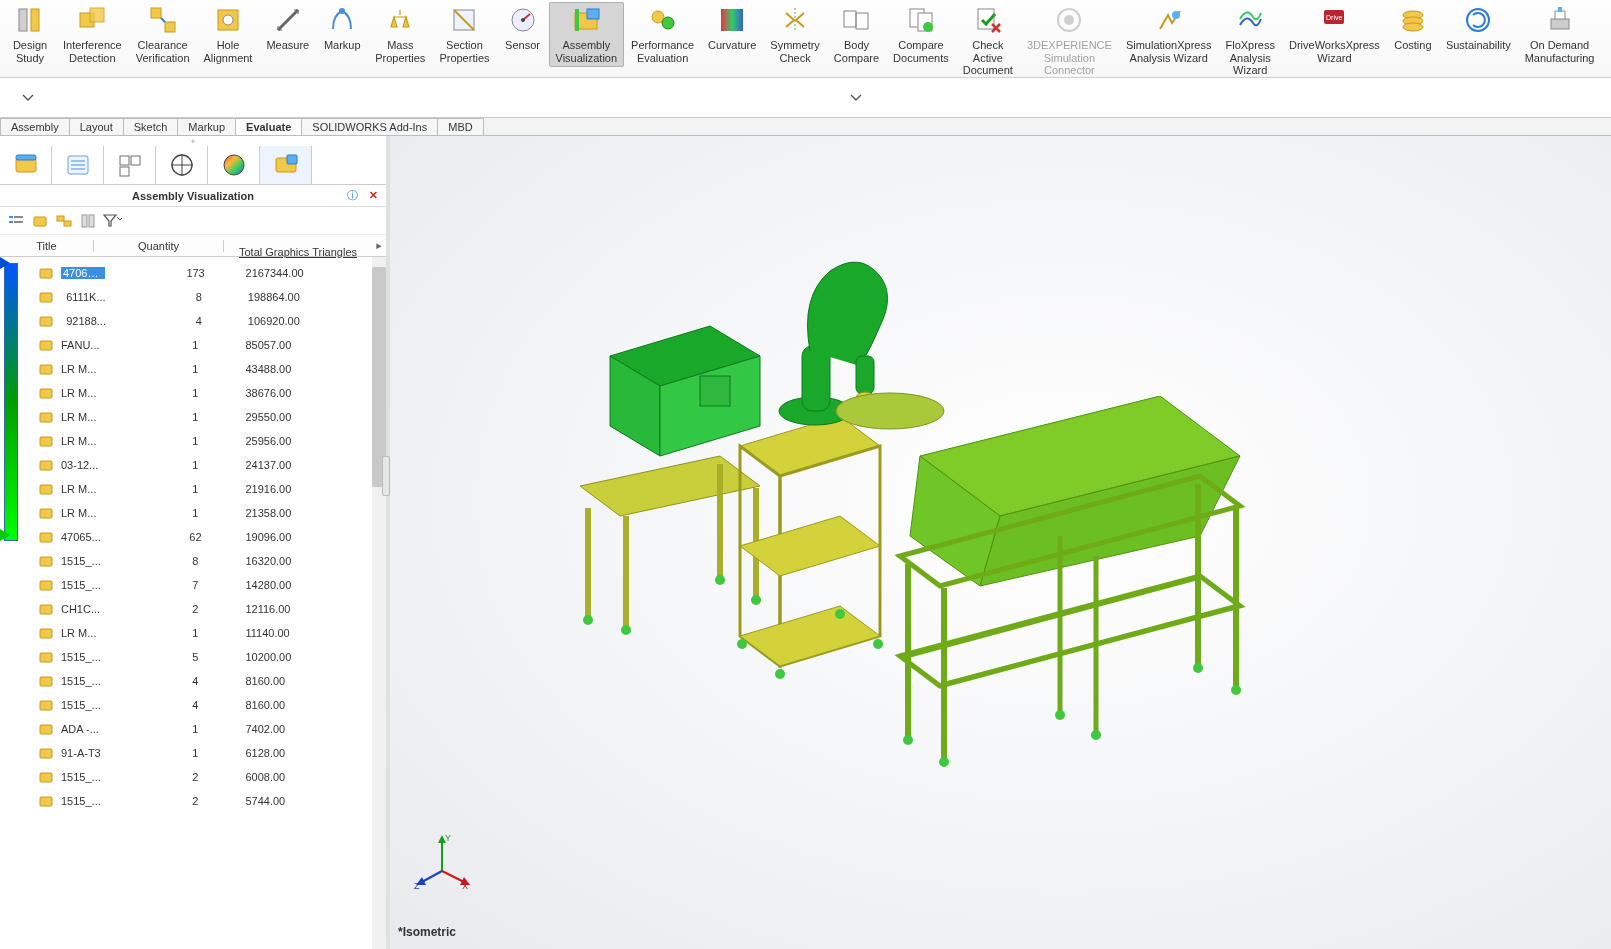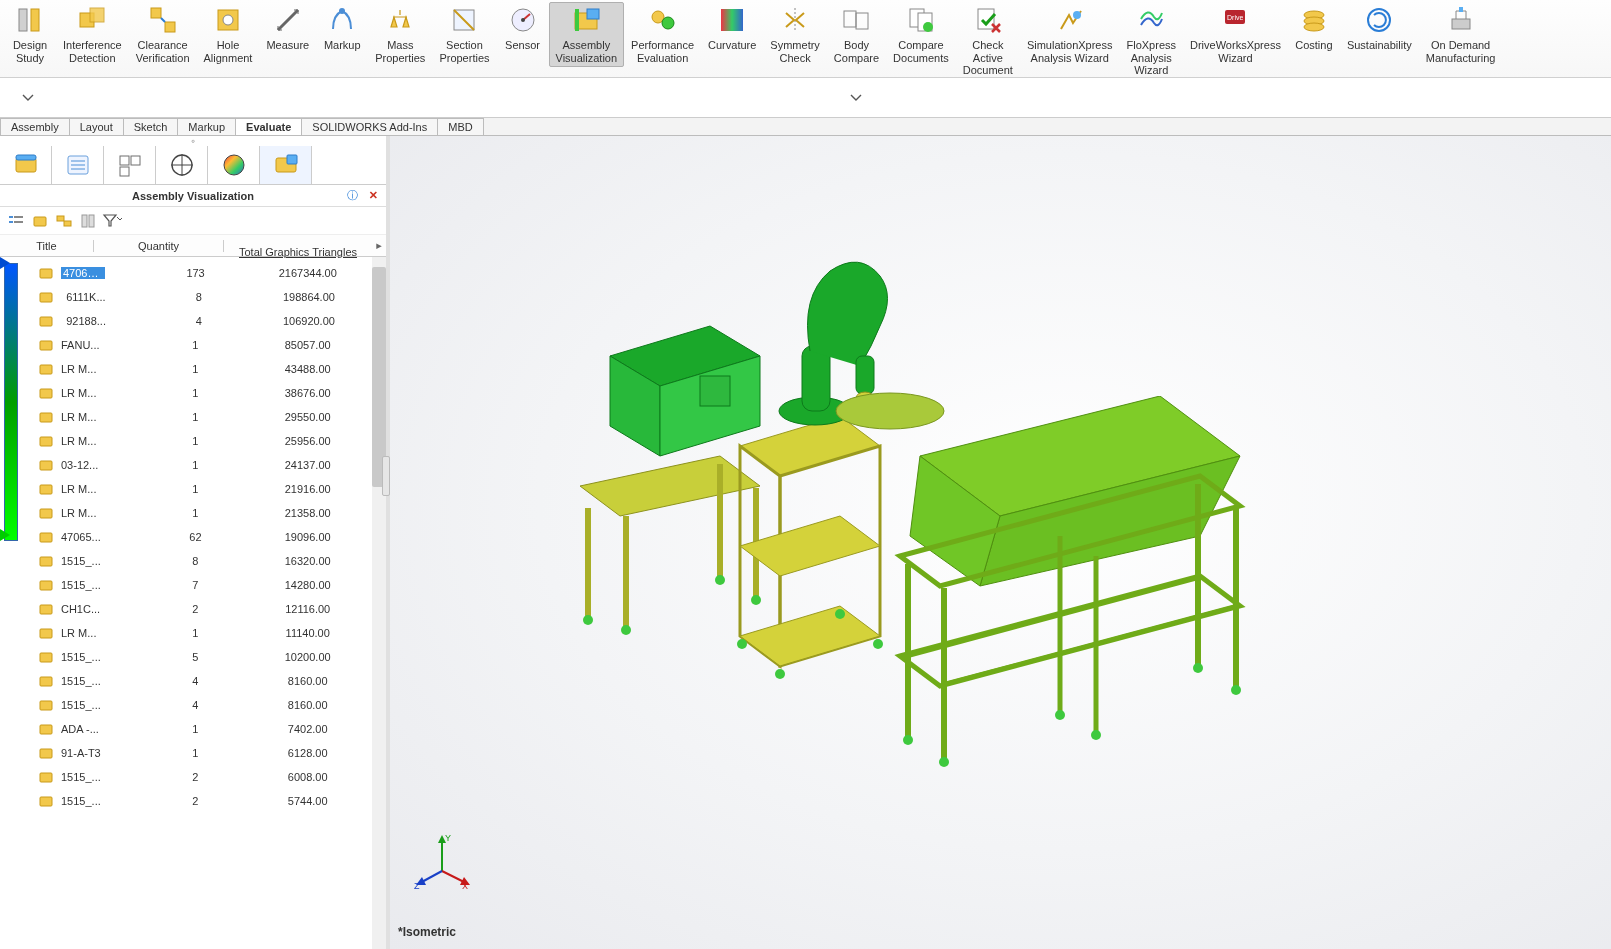--- a/index.html
+++ b/index.html
@@ -48,21 +48,21 @@
 .gradient-bar { position:absolute; left:4px; top:6px; width:14px; height:278px; background: linear-gradient(#0055ff 0%, #009e00 50%, #00ff00 100%); border:1px solid #3366aa; z-index:2; }
 .gradient-handle-top { position:absolute; left:0px; top:0px; width:0;height:0; border-top:6px solid transparent; border-bottom:6px solid transparent; border-left:10px solid #004bd1; z-index:3; }
 .gradient-handle-bot { position:absolute; left:0px; top:272px; width:0;height:0; border-top:6px solid transparent; border-bottom:6px solid transparent; border-left:10px solid #00cc00; z-index:3; }
 
 .rows { padding-left:38px; padding-top:4px; }
 .row { display:flex; align-items:center; height:24px; font-size:11px; }
 .row .ricon { width:18px; height:18px; margin-right:6px; display:flex; align-items:center; justify-content:center; }
 .row .rtitle { width:46px; white-space:nowrap; overflow:hidden; text-overflow:ellipsis; }
 .row.selected .rtitle { background:#3a8fe0; color:#fff; padding:0 2px; }
 .row .rqty { width:106px; text-align:center;margin-left:41px; }
-.row .rtri { width:148px; text-align:center; padding-right:16px; }
+.row .rtri { width:148px; text-align:left; padding-right:16px; }
 
 .scrollbar-stub { position:absolute; right:0; top:0; width:14px; height:100%; background:#f0f0f0; }
 .scrollthumb { position:absolute; right:0; top:10px; width:14px; height:220px; background:#c9c9c9; border-radius:2px; }
 .splitter-handle { position:absolute; right:-4px; top:320px; width:8px; height:40px; background:#e6e6e6; border:1px solid #bbb; border-radius:2px; }
 
 
 .viewport { flex:1; position:relative; background: radial-gradient(ellipse at 55% 45%, #ffffff 0%, #f3f4f6 55%, #e9eaee 100%); overflow:hidden; }
 .triad { position:absolute; left:22px; bottom:58px; }
 .iso-label { position:absolute; left:8px; bottom:10px; font-size:12px; font-weight:600; color:#333; }
 
@@ -242,20 +242,31 @@
       <div class="ribbon-icon">
         <svg width="30" height="30">
           <rect x="5" y="4" width="16" height="20" fill="#fff" stroke="#888"></rect>
           <path d="M9 15 L13 19 L22 9" stroke="#1a9e1a" stroke-width="3" fill="none"></path>
           <path d="M19 19 L27 27 M27 19 L19 27" stroke="#c33" stroke-width="2.5"></path>
         </svg>
       </div>
       <div class="rib-label">Check
 Active
 Document</div>
+    </div>
+    <div class="ribbon-item disabled">
+      <div class="ribbon-icon">
+        <svg width="30" height="30">
+          <circle cx="15" cy="15" r="11" fill="none" stroke="#999" stroke-width="2"></circle>
+          <circle cx="15" cy="15" r="5" fill="#999"></circle>
+        </svg>
+      </div>
+      <div class="rib-label">3DEXPERIENCE
+Simulation
+Connector</div>
     </div>
     <div class="ribbon-item">
       <div class="ribbon-icon">
         <svg width="30" height="30">
           <path d="M6 24 L14 10 L18 18 L26 6" fill="none" stroke="#c99a1a" stroke-width="2"></path>
           <circle cx="22" cy="10" r="4" fill="#5aaef2"></circle>
         </svg>
       </div>
       <div class="rib-label">SimulationXpress
 Analysis Wizard</div>

